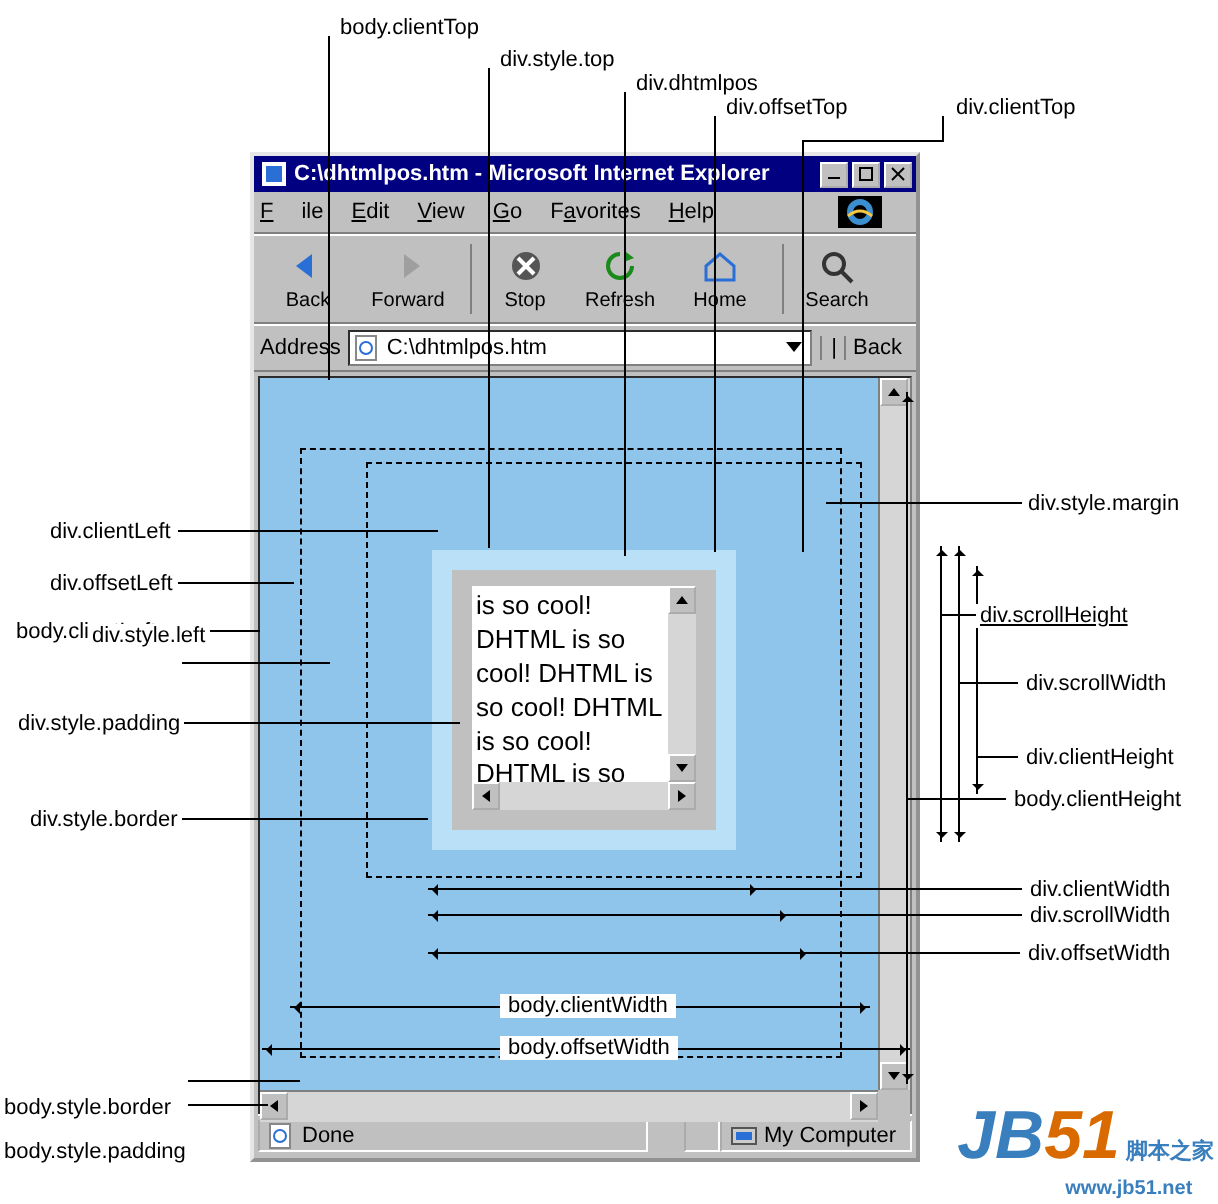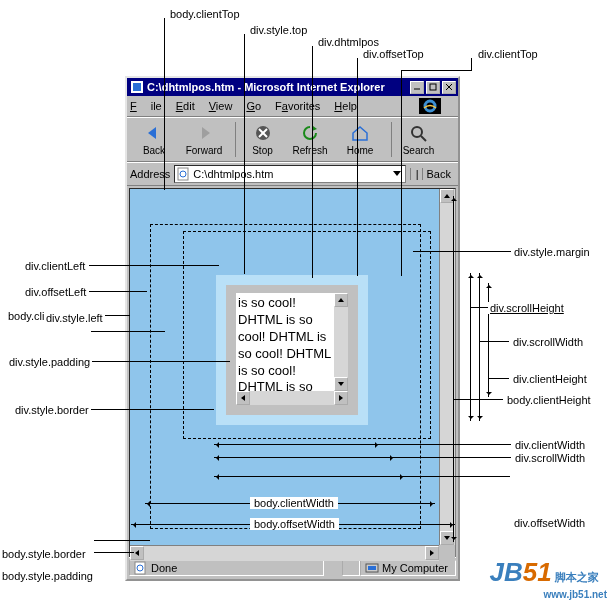--- a/index.html
+++ b/index.html
@@ -222,21 +222,21 @@
     z-index:35;
   }
   
   .watermark {
     position:absolute;
     right:2px; bottom:2px;
     text-align:left;
     z-index:100;
     font-weight:bold;
   }
-  .watermark .big { font-size:26px; font-style:italic;color:#3a7fbd; }
+  .watermark .big { font-size:34px; font-style:italic;color:#3a7fbd; }
   .watermark .bignum { color:#d86a00;}
   .watermark .sub { font-size:11px; color:#3a7fbd;}
   .watermark .sub2{ font-size:10px; color:#3a7fbd;}
 </style>
 </head>
 <body>
 
 <div class="label" style="left:168px; top:8px;">body.clientTop</div>
 <div class="label" style="left:248px; top:24px;">div.style.top</div>
 <div class="label" style="left:316px; top:36px;">div.dhtmlpos</div>
@@ -269,21 +269,21 @@
 <div class="line hline" style="left:94px; top:540px; width:56px;"></div>
 <div class="line hline" style="left:94px; top:552px; width:40px;"></div>
 
 <div class="label" style="left:512px; top:246px;">div.style.margin</div>
 <div class="label" style="left:488px; top:302px;text-decoration:underline;">div.scrollHeight</div>
 <div class="label" style="left:511px; top:336px;">div.scrollWidth</div>
 <div class="label" style="left:511px; top:373px;">div.clientHeight</div>
 <div class="label" style="left:505px; top:394px;">body.clientHeight</div>
 <div class="label" style="left:513px; top:439px;">div.clientWidth</div>
 <div class="label" style="left:513px; top:452px;">div.scrollWidth</div>
-<div class="label" style="left:512px; top:471px;margin-top:46px;">div.offsetWidth</div>
+<div class="label" style="left:512px; top:471px;">div.offsetWidth</div>
 
 <div class="line hline" style="left:413px; top:251px; width:98px;"></div>
 <div class="line hline" style="left:471px; top:307px; width:38px;"></div>
 <div class="line hline" style="left:480px; top:341px; width:29px;"></div>
 <div class="line hline" style="left:489px; top:378px; width:20px;"></div>
 <div class="line hline" style="left:454px; top:399px; width:49px;"></div>
 <div class="line hline" style="left:380px; top:444px; width:131px;"></div>
 <div class="line hline" style="left:395px; top:457px; width:116px;"></div>
 <div class="line hline" style="left:405px; top:476px; width:105px;"></div>
 

